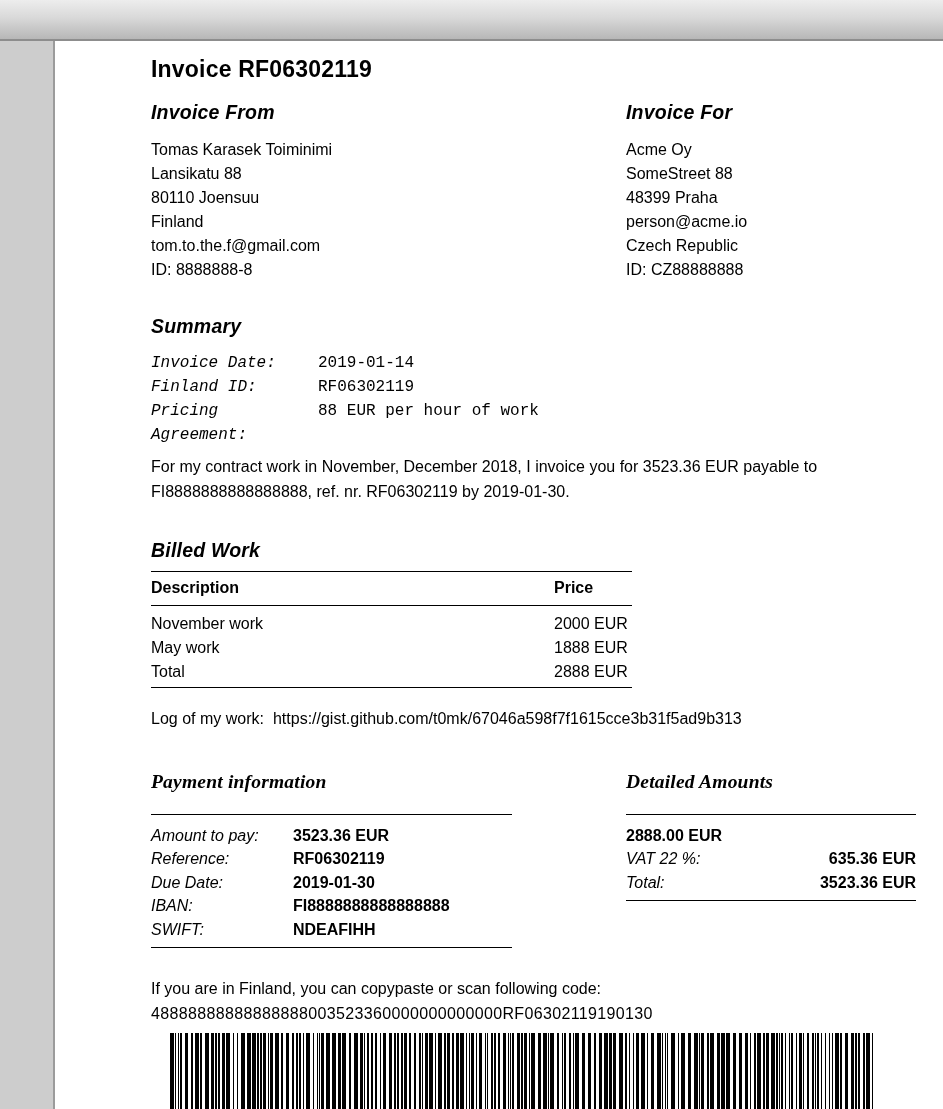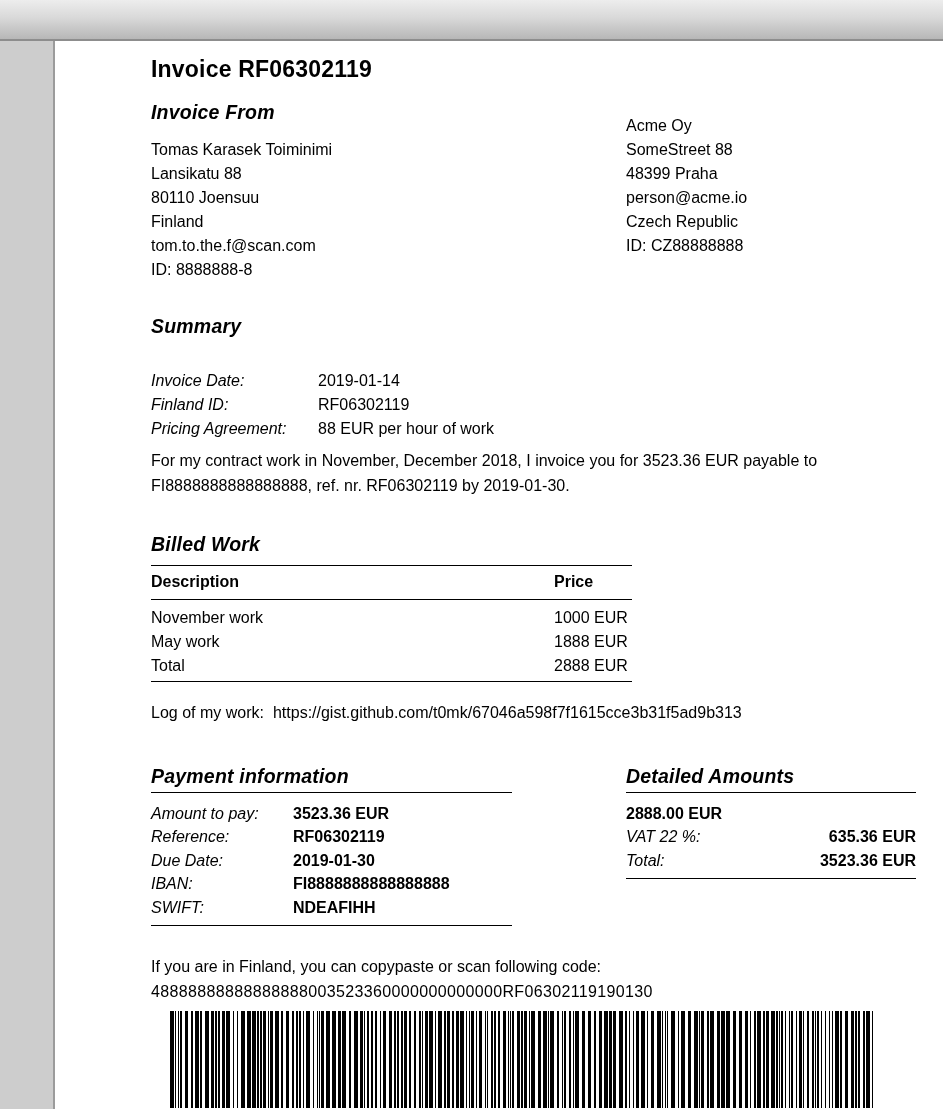--- a/index.html
+++ b/index.html
@@ -37,42 +37,42 @@
   .col-left { width: 475px; flex: 0 0 475px; }
   .col-right { flex: 1; }
 
   .parties { margin-top: 18px; }
   .addr { margin-top: 14px; }
   .addr div { font-size: 16px; line-height: 24px; }
 
   .summary-sec { margin-top: 32px; }
   .kv { display: flex; font-size: 16px; line-height: 24px; }
   .kv .lbl { font-style: italic; }
-  .summary-sec .rows { margin-top: 31px; }
+  .summary-sec .rows { margin-top: 13px; font-family: Liberation Mono, monospace; }
   .summary-sec .lbl { width: 167px; flex: 0 0 167px; }
 
   .intro { margin-top: 8px; font-size: 16px; line-height: 24.5px; max-width: 770px; }
 
   .billed-sec { margin-top: 34px; }
   .billed-table { width: 481px; border-collapse: collapse; margin-top: 9px; }
   .billed-table th, .billed-table td { text-align: left; font-size: 16px; padding: 0; }
   .billed-table thead th {
     border-top: 1.5px solid #000; border-bottom: 1.5px solid #000;
     font-weight: bold; padding: 7px 0 8px 0;
   }
   .billed-table tbody tr:first-child td { padding-top: 6px; }
   .billed-table td { line-height: 24px; }
   .billed-table tbody tr:last-child td { border-bottom: 1.5px solid #000; padding-bottom: 3px; }
   .col-price { width: 78px; }
 
   .worklog { margin-top: 19px; font-size: 16px; line-height: 24px; }
   .worklog .url { margin-left: 9px; color: #000; text-decoration: none; }
 
   .pay-row { margin-top: 39px; }
-  .pay-row h2.sec { border-bottom: 1.5px solid #000; padding-bottom: 4px; }
+  .pay-row h2.sec { border-bottom: 1.5px solid #000; padding-bottom: 20px; font-family: Liberation Serif, serif; }
   .pay-row .col-left .inner { width: 361px; }
   .pay-row .col-right .inner { width: 290px; }
   .pay-rows { margin-top: 9px; border-bottom: 1.5px solid #000; padding-bottom: 6px; }
   .pay-rows .kv { line-height: 23.4px; }
   .pay-rows .lbl { width: 142px; flex: 0 0 142px; }
   .pay-rows .val { font-weight: bold; }
   .amt-rows .lbl { flex: 1; width: auto; }
   .amt-rows .val { text-align: right; }
 
   .bc-instruction { margin-top: 29px; font-size: 16px; line-height: 24px; }
@@ -100,25 +100,26 @@
       <h1 class="title">Invoice RF06302119</h1>
 
       <div class="cols parties">
         <section class="col-left">
           <h2 class="sec">Invoice From</h2>
           <div class="addr">
             <div>Tomas Karasek Toiminimi</div>
             <div>Lansikatu 88</div>
             <div>80110 Joensuu</div>
             <div>Finland</div>
-            <div>tom.to.the.f@scan.com</div>
+            <div>tom.to.the.f@gmail.com</div>
             <div>ID: 8888888-8</div>
           </div>
         </section>
         <section class="col-right">
+          <h2 class="sec">Invoice For</h2>
           <div class="addr">
             <div>Acme Oy</div>
             <div>SomeStreet 88</div>
             <div>48399 Praha</div>
             <div>person@acme.io</div>
             <div>Czech Republic</div>
             <div>ID: CZ88888888</div>
           </div>
         </section>
       </div>
@@ -148,21 +149,21 @@
         <table class="billed-table">
           <thead>
             <tr>
               <th>Description</th>
               <th class="col-price">Price</th>
             </tr>
           </thead>
           <tbody>
             <tr>
               <td>November work</td>
-              <td class="col-price">1000 EUR</td>
+              <td class="col-price">2000 EUR</td>
             </tr>
             <tr>
               <td>May work</td>
               <td class="col-price">1888 EUR</td>
             </tr>
             <tr>
               <td>Total</td>
               <td class="col-price">2888 EUR</td>
             </tr>
           </tbody>

